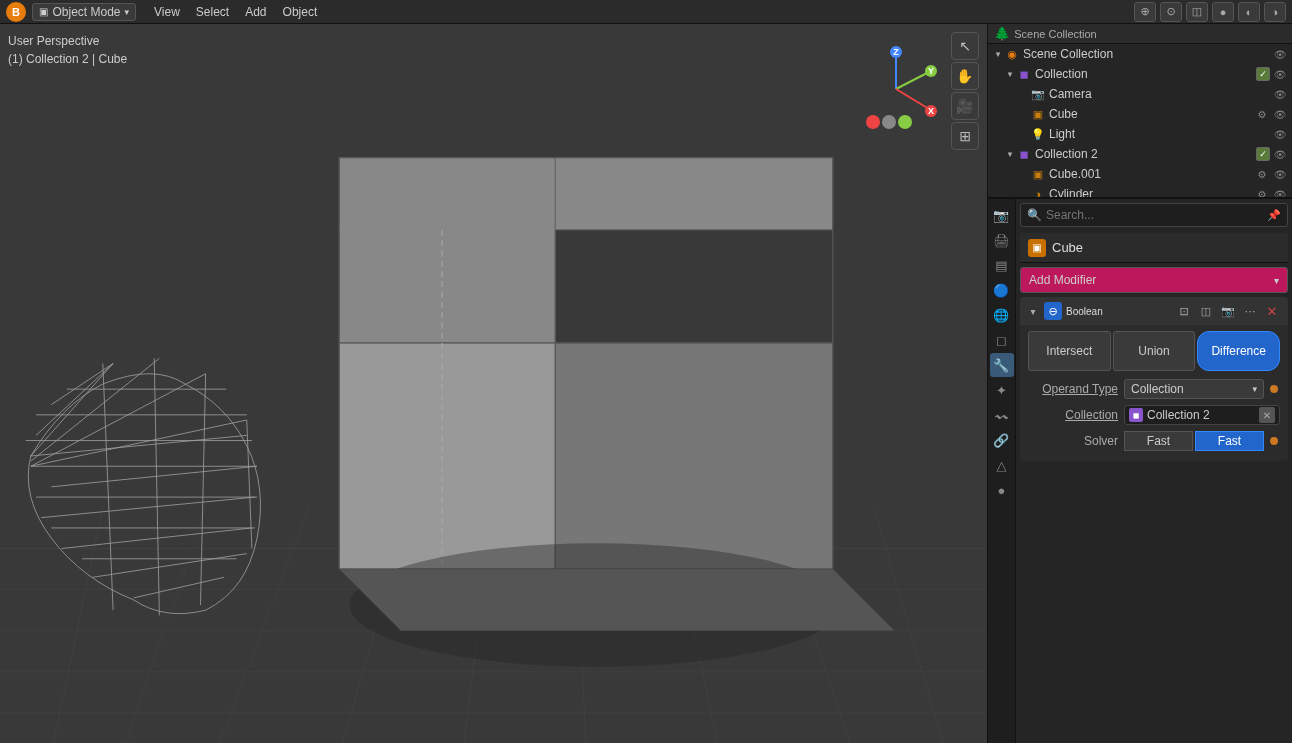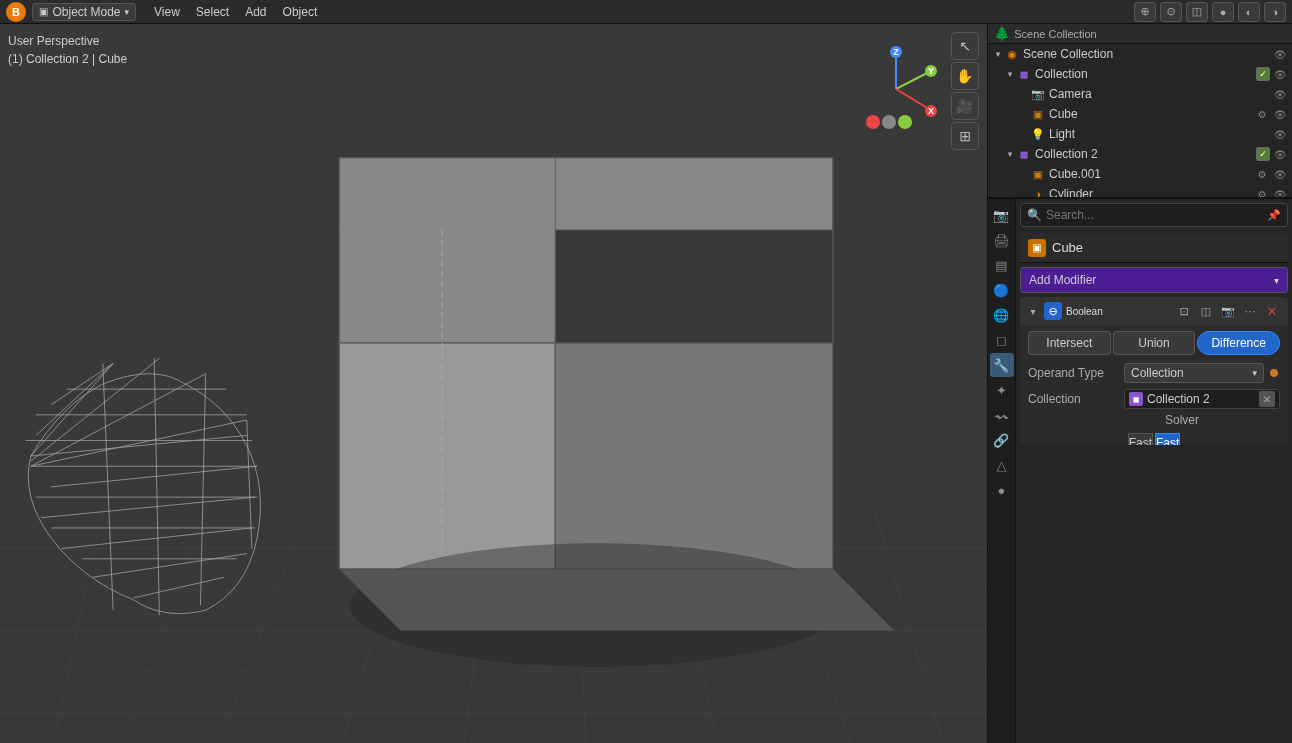--- a/index.html
+++ b/index.html
@@ -299,21 +299,21 @@
     }
 
     
     .operation-row {
       display: flex;
       gap: 2px;
       margin-bottom: 6px;
     }
     .op-btn {
       flex: 1;
-      height: 24px;
+      height: 40px;
       background: #3a3a3a;
       border: 1px solid #555;
       border-radius: 3px;
       display: flex; align-items: center; justify-content: center;
       font-size: 12px;
       color: #ccc;
       cursor: pointer;
     }
     .op-btn.active {
       background: #2266cc;
@@ -327,22 +327,23 @@
       display: flex;
       align-items: center;
       height: 24px;
       margin-bottom: 2px;
       gap: 6px;
     }
     .prop-label {
       width: 90px;
       font-size: 12px;
       color: #aaa;
-      text-align: left;
+      text-align: right;
       flex-shrink: 0;
+      text-decoration: underline;
     }
     .prop-value-with-clear {
       flex: 1;
       height: 20px;
       background: #1e1e1e;
       border: 1px solid #444;
       border-radius: 3px;
       display: flex; align-items: center;
       padding: 0 4px;
       font-size: 12px;
@@ -387,21 +388,20 @@
       font-size: 8px; color: white; flex-shrink: 0;
     }
 
     
     .solver-row {
       display: flex;
       align-items: center;
       height: 24px;
       margin-bottom: 2px;
       gap: 6px;
-      flex-direction: column;
     }
     .solver-label {
       width: 90px;
       font-size: 12px;
       color: #aaa;
       text-align: right;
       flex-shrink: 0;
     }
     .solver-btns {
       display: flex; gap: 2px; flex: 1; align-items: center;
@@ -418,21 +418,21 @@
     .solver-btn.active {
       background: #2266cc;
       border-color: #3388ff;
       color: white;
     }
 
     
     .add-modifier-btn {
       width: 100%;
       height: 26px;
-      background: #4c1d95;
+      background: #be185d;
       border: 1px solid #555;
       border-radius: 3px;
       display: flex; align-items: center; justify-content: space-between;
       padding: 0 8px;
       font-size: 12px;
       color: #ccc;
       cursor: pointer;
       margin-bottom: 4px;
     }
 

